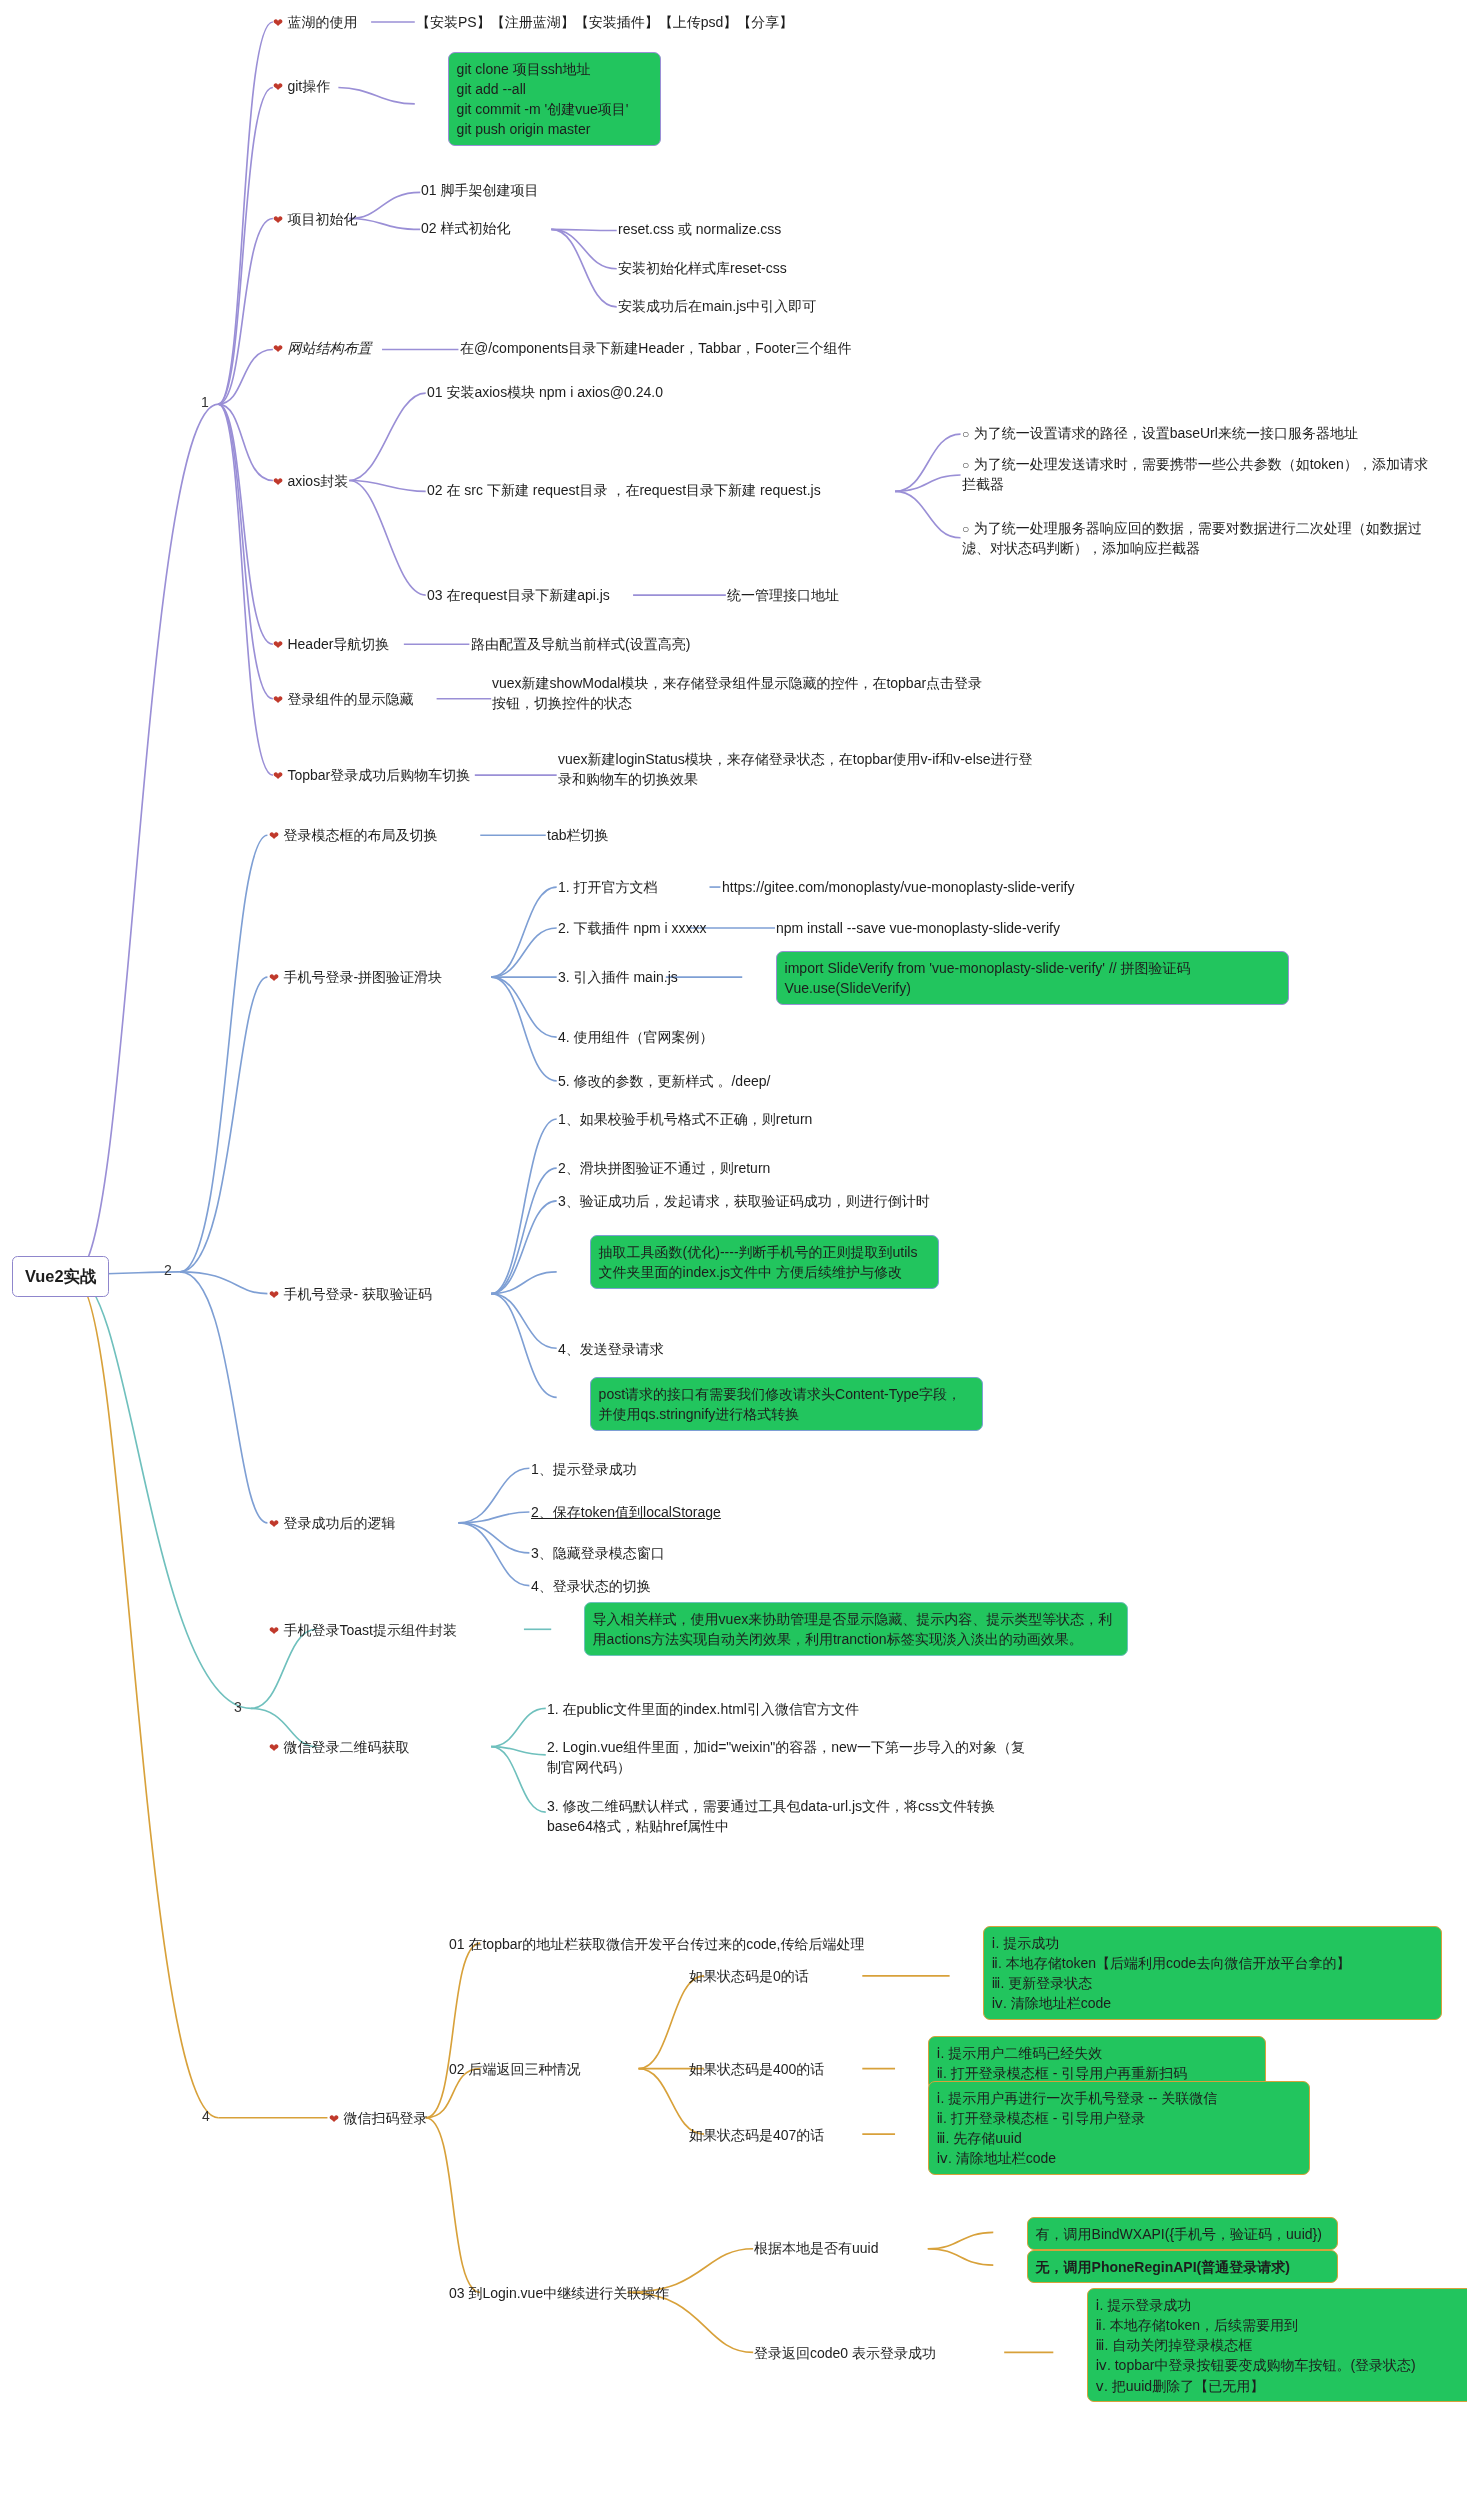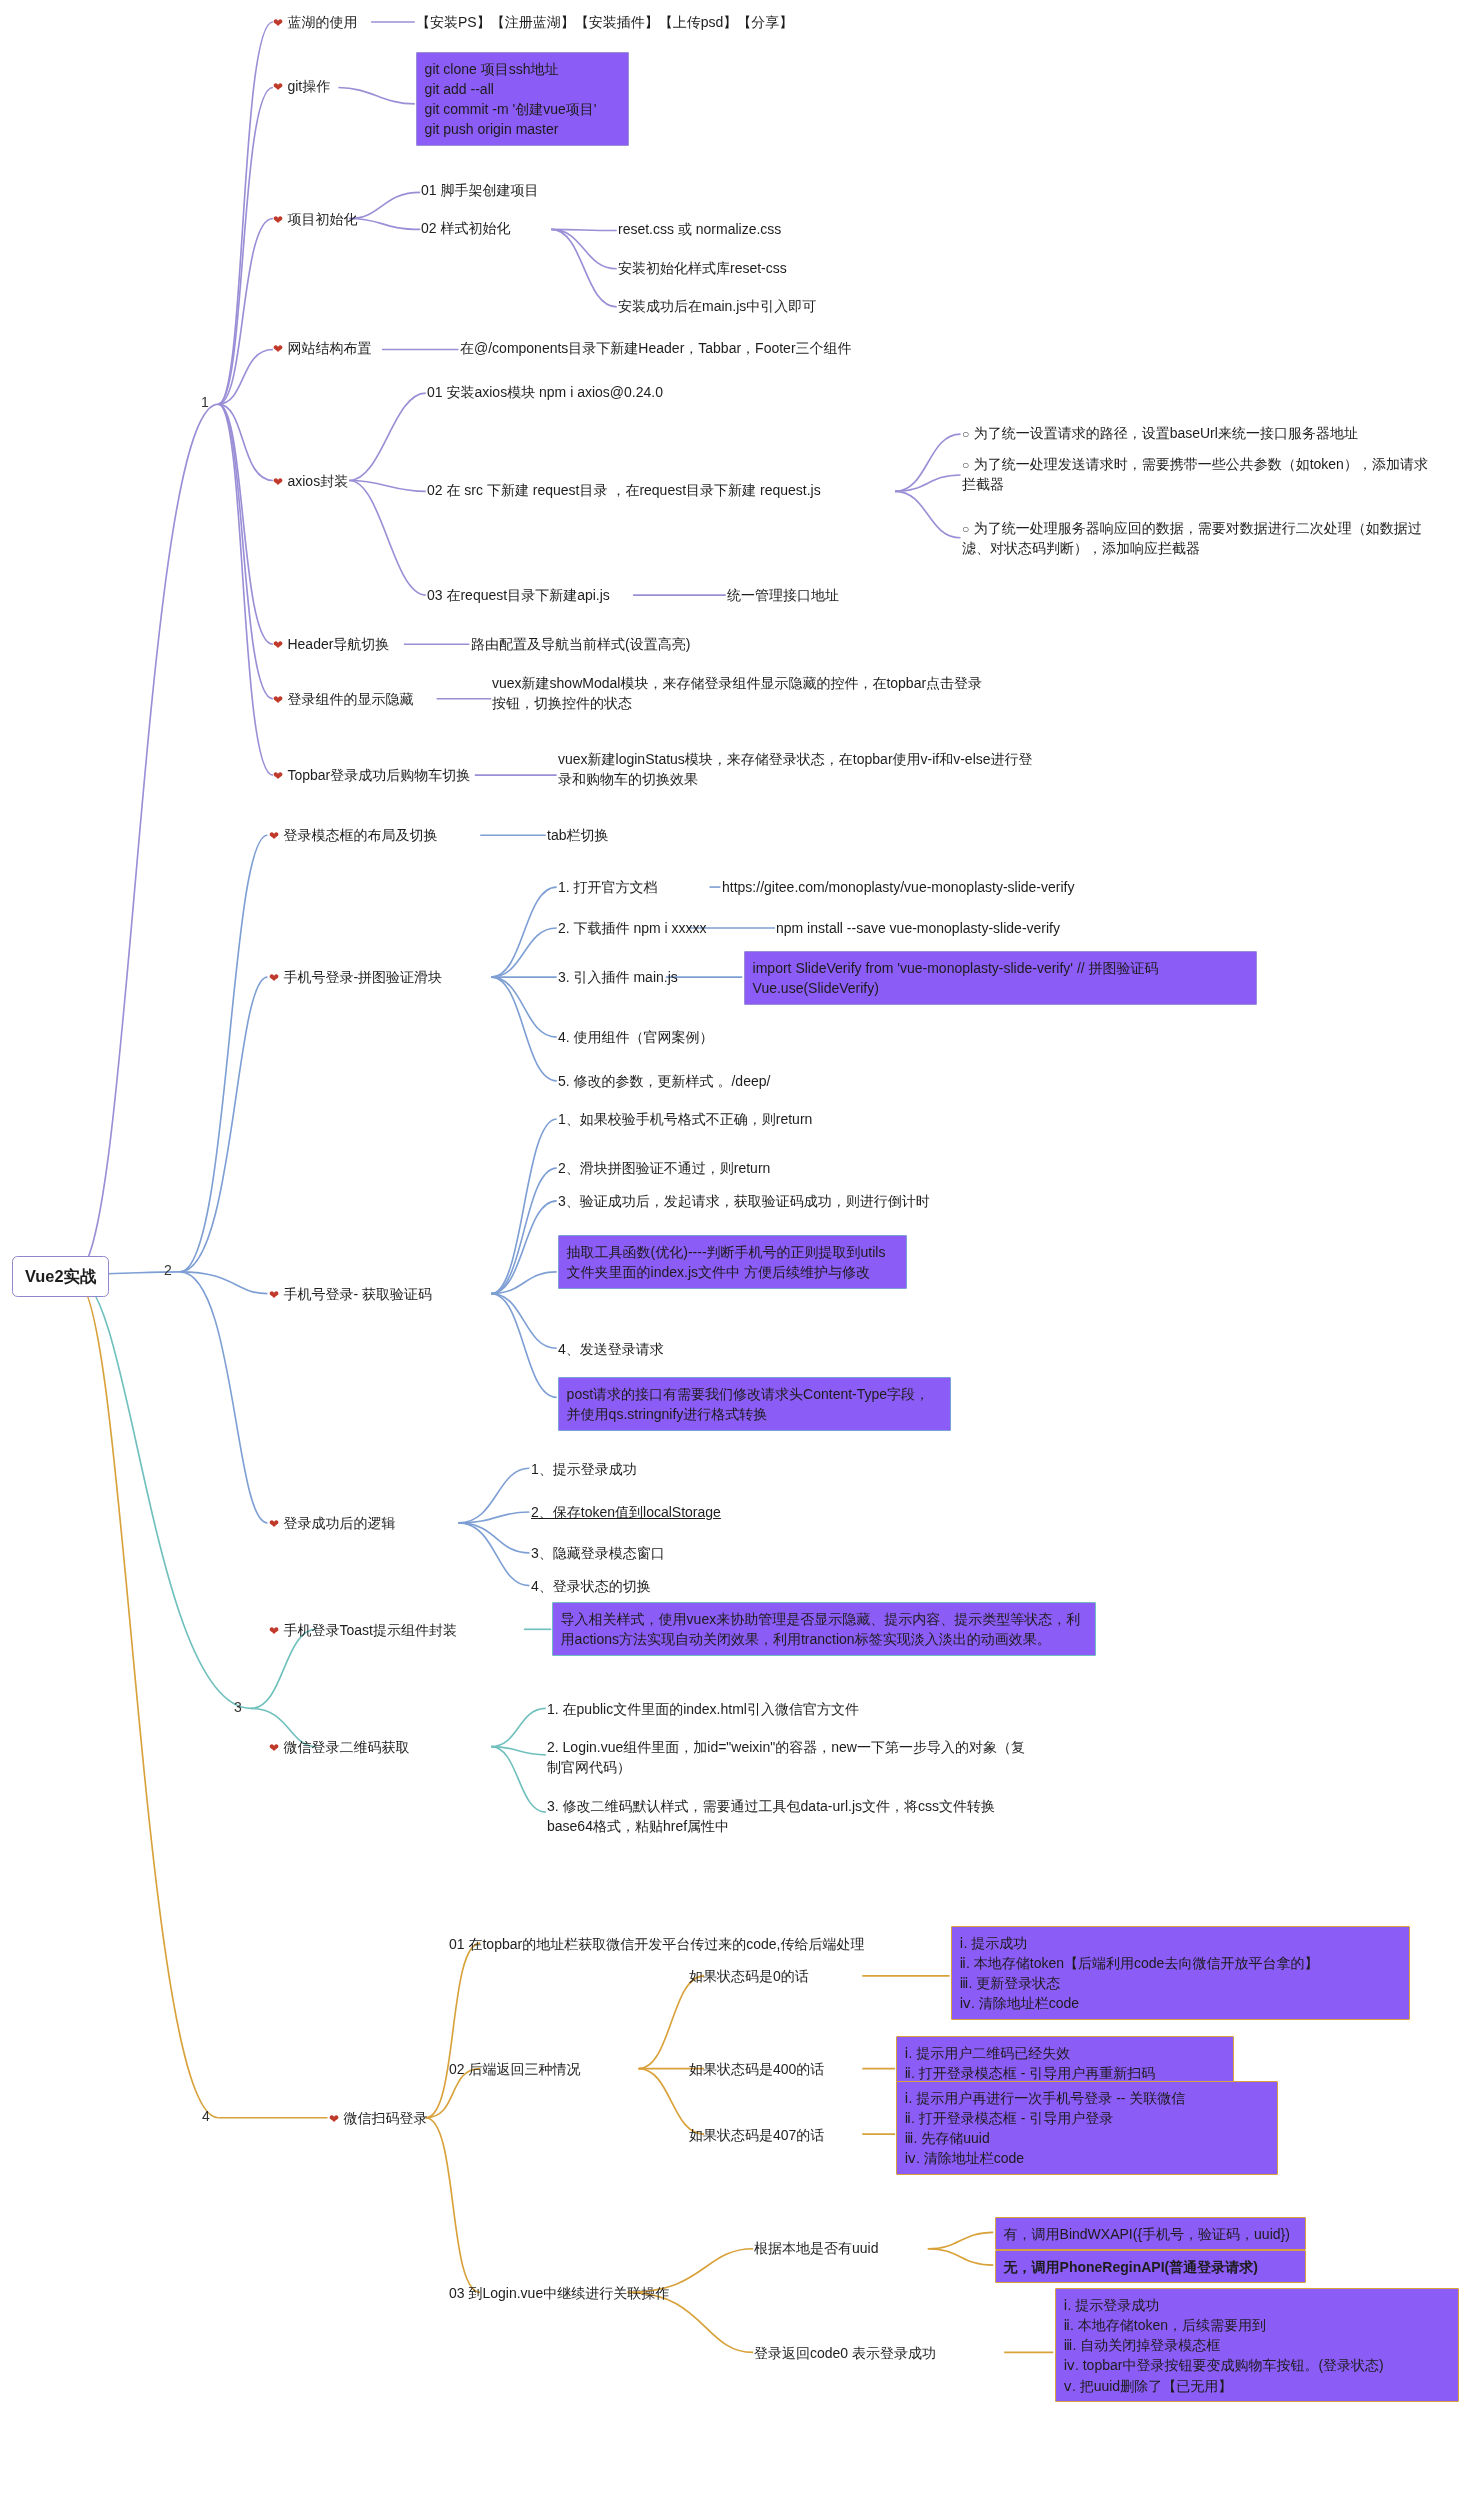--- a/index.html
+++ b/index.html
@@ -16,23 +16,24 @@
   .node {
     position:absolute;
     font-size:14px;
     line-height:1.45;
     white-space:pre-wrap;
     color:#1d1d1d;
   }
   .node.plain { }
   .node.boxed {
     border:1.1px solid #d8a13a;
-    border-radius:1px;
+    border-radius:7px;
     padding:5.5px 7.6px;
-    background:#8b5cf6;
+    background:#22c55e;
+    margin-left:32px;
   }
   .node.boxed.purple { border-color:#9a8fd6; }
   .node.boxed.blue { border-color:#7e9fd4; }
   .node.boxed.teal { border-color:#6fc0bd; }
   .node.root {
     border:1.1px solid #8f86cc;
     border-radius:5.5px;
     padding:7.6px 12px;
     font-size:16.4px;
     font-weight:bold;
@@ -155,21 +156,21 @@
 git commit -m '创建vue项目'
 git push origin master</div>
 
 <div class="node plain" style="left:273px; top:209px;"><span class="heart">❤</span><span>项目初始化</span></div>
 <div class="node plain" style="left:421px; top:180px;">01 脚手架创建项目</div>
 <div class="node plain" style="left:421px; top:218px;">02 样式初始化</div>
 <div class="node plain" style="left:618px; top:219px;">reset.css 或 normalize.css</div>
 <div class="node plain" style="left:618px; top:258px;">安装初始化样式库reset-css</div>
 <div class="node plain" style="left:618px; top:296px;">安装成功后在main.js中引入即可</div>
 
-<div class="node plain" style="left:273px; top:338px;"><span class="heart">❤</span><span>网站结构布置</span></div>
+<div class="node plain" style="left:273px; top:338px;font-style:italic;"><span class="heart">❤</span><span>网站结构布置</span></div>
 <div class="node plain" style="left:460px; top:338px;">在@/components目录下新建Header，Tabbar，Footer三个组件</div>
 
 <div class="node plain" style="left:273px; top:471px;"><span class="heart">❤</span><span>axios封装</span></div>
 <div class="node plain" style="left:427px; top:382px;">01 安装axios模块 npm i axios@0.24.0</div>
 <div class="node plain" style="left:427px; top:480px;">02 在 src 下新建 request目录 ，在request目录下新建 request.js</div>
 <div class="node plain" style="left:962px; top:423px; width:469px;"><span class="circle-mark">○</span><span>为了统一设置请求的路径，设置baseUrl来统一接口服务器地址</span></div>
 <div class="node plain" style="left:962px; top:454px; width:469px;"><span class="circle-mark">○</span><span>为了统一处理发送请求时，需要携带一些公共参数（如token），添加请求拦截器</span></div>
 <div class="node plain" style="left:962px; top:518px; width:480px;"><span class="circle-mark">○</span><span>为了统一处理服务器响应回的数据，需要对数据进行二次处理（如数据过滤、对状态码判断），添加响应拦截器</span></div>
 <div class="node plain" style="left:427px; top:585px;">03 在request目录下新建api.js</div>
 <div class="node plain" style="left:727px; top:585px;">统一管理接口地址</div>

